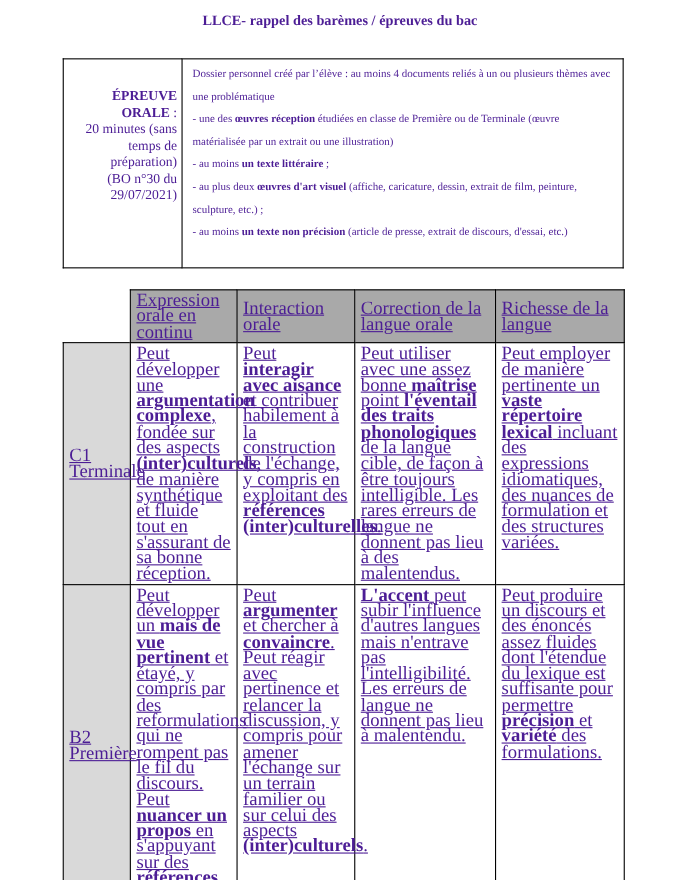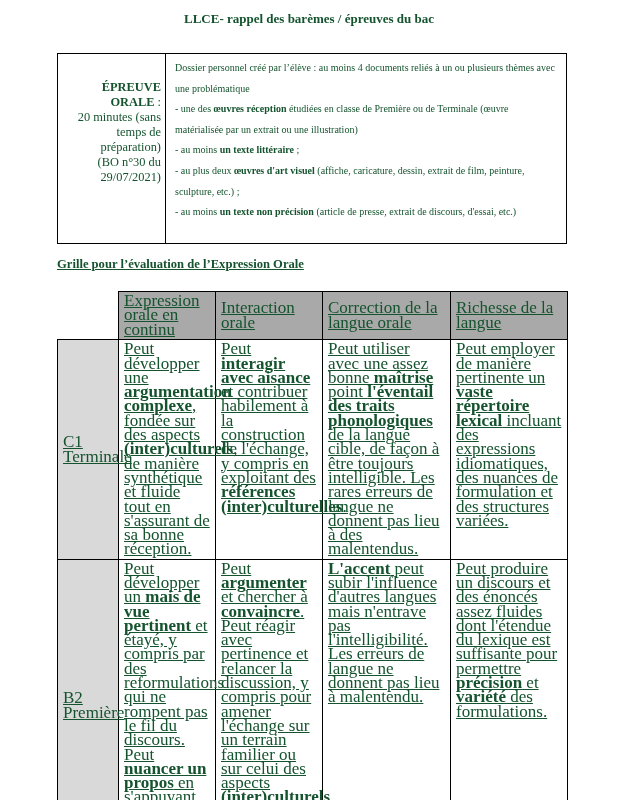--- a/index.html
+++ b/index.html
@@ -1,20 +1,20 @@
 <!DOCTYPE html>
 <html><head>
 <meta charset="utf-8">
 <style>
   html, body { margin: 0; padding: 0; background: #fff; }
   .page {
     width: 618px; height: 800px;
     background: #ffffff;
     font-family: "Liberation Serif", serif;
-    color: #14532d;
+    color: #4c1d95;
     position: relative;
     overflow: hidden;
     box-sizing: border-box;
   }
   .doc-title {
     padding-top: 11px;
     text-align: center;
     font-weight: bold;
     font-size: 13px;
   }
@@ -106,21 +106,20 @@
 (BO n°30 du 29/07/2021)</span></td>
       <td class="exam-desc"><span>Dossier personnel créé par l’élève : au moins 4 documents reliés à un ou plusieurs thèmes avec une problématique
 - une des </span><b>œuvres réception</b><span> étudiées en classe de Première ou de Terminale (œuvre matérialisée par un extrait ou une illustration)
 - au moins </span><b>un texte littéraire</b><span> ;
 - au plus deux </span><b>œuvres d'art visuel</b><span> (affiche, caricature, dessin, extrait de film, peinture, sculpture, etc.) ;
 - au moins </span><b>un texte non précision</b><span> (article de presse, extrait de discours, d'essai, etc.)</span></td>
     </tr>
   </tbody>
     </table>
 
-  <div class="section-heading">Grille pour l’évaluation de l’Expression Orale</div>
 
   <table class="rubric-table">
     <colgroup>
       <col style="width:61px">
         <col style="width:97px">
         <col style="width:107px">
         <col style="width:128px">
         <col style="width:117px">
     </colgroup>
     <tbody>

